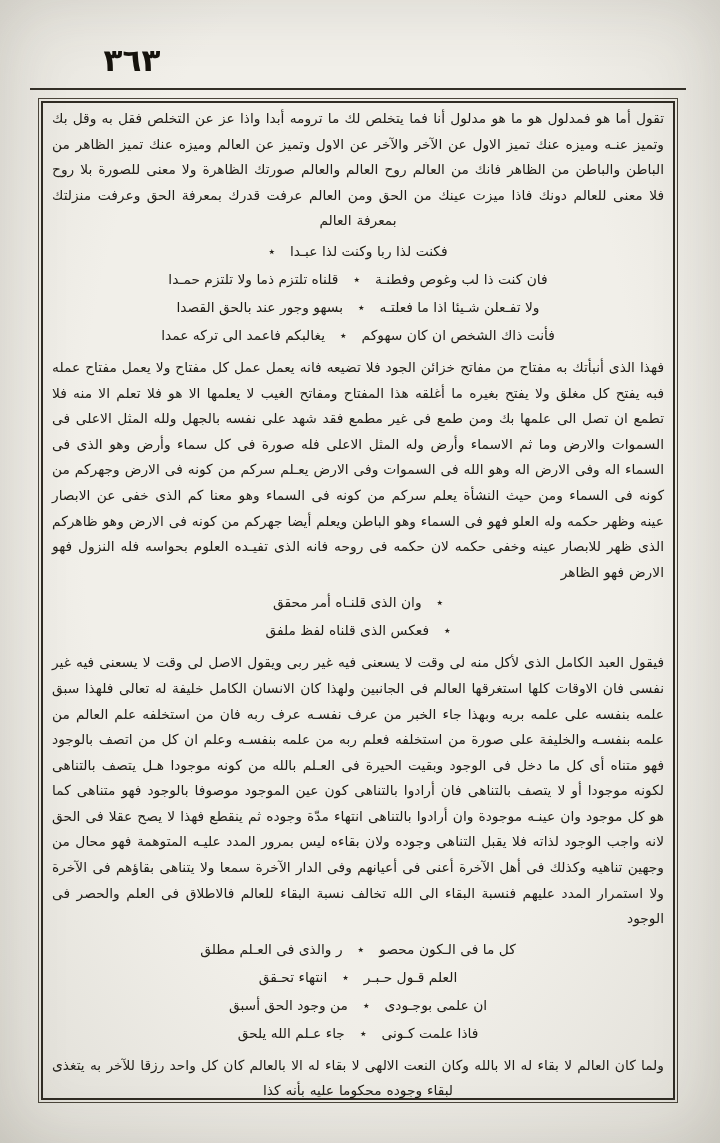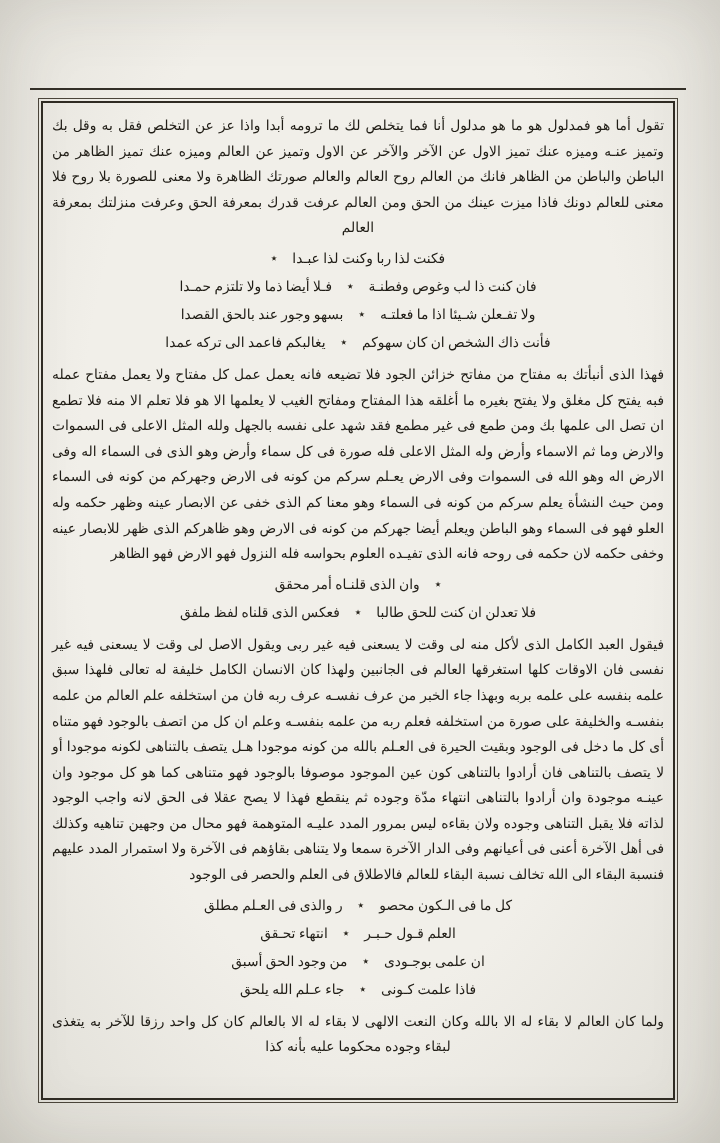--- a/index.html
+++ b/index.html
@@ -23,23 +23,22 @@
     background:#332f27;
     box-shadow:0 3px 0 -1.2px #4a453b;
   }
   .frame-outer {
     position:absolute; top:98px; left:38px; right:42px; bottom:40px;
     border:1.5px solid #4a443a;
   }
   .frame-inner {
     position:absolute; inset:2px;
     border:2.5px solid #2f2b23;
-    padding:9px 9px 4px 9px;
+    padding:2px 9px 4px 9px;
     overflow:hidden;
-    font-family:Liberation Serif, serif;
   }
   .content {
     direction:rtl; unicode-bidi:embed;
     color:#201d16;
     font-size:13.8px; line-height:25.6px;
   }
   .prose {
     text-align:justify; text-align-last:right;
     margin:1px 0 2px 0;
     word-spacing:.5px;
@@ -50,54 +49,54 @@
     display:flex; flex-direction:row; justify-content:center; align-items:baseline;
     gap:15px; line-height:27px;
   }
   .hemi { white-space:nowrap; }
   .sep { font-size:12px; position:relative; top:-1px; color:#26221a; }
 </style>
 </head>
 <body>
 
 <div class="page">
+  <div class="page-number">٣٦٣</div>
   <div class="top-rule"></div>
   <div class="frame-outer">
     <div class="frame-inner">
       <div class="content">
           <div class="prose last-center">تقول أما هو فمدلول هو ما هو مدلول أنا فما يتخلص لك ما ترومه أبدا واذا عز عن التخلص فقل به وقل بك وتميز عنـه وميزه عنك تميز الاول عن الآخر والآخر عن الاول وتميز عن العالم وميزه عنك تميز الظاهر من الباطن والباطن من الظاهر فانك من العالم روح العالم والعالم صورتك الظاهرة ولا معنى للصورة بلا روح فلا معنى للعالم دونك فاذا ميزت عينك من الحق ومن العالم عرفت قدرك بمعرفة الحق وعرفت منزلتك بمعرفة العالم</div>
           <div class="verse">
             <div class="verse-line">
               <span class="hemi">فكنت لذا ربا وكنت لذا عبـدا</span>
               <span class="sep">٭</span>
             </div>
             <div class="verse-line">
               <span class="hemi">فان كنت ذا لب وغوص وفطنـة</span>
               <span class="sep">٭</span>
-              <span class="hemi">فـلا أيضا ذما ولا تلتزم حمـدا</span>
+              <span class="hemi">قلناه تلتزم ذما ولا تلتزم حمـدا</span>
             </div>
             <div class="verse-line">
               <span class="hemi">ولا تفـعلن شـيئا اذا ما فعلتـه</span>
               <span class="sep">٭</span>
               <span class="hemi">بسهو وجور عند بالحق القصدا</span>
             </div>
             <div class="verse-line">
               <span class="hemi">فأنت ذاك الشخص ان كان سهوكم</span>
               <span class="sep">٭</span>
               <span class="hemi">يغالبكم فاعمد الى تركه عمدا</span>
             </div>
           </div>
           <div class="prose">فهذا الذى أنبأتك به مفتاح من مفاتح خزائن الجود فلا تضيعه فانه يعمل عمل كل مفتاح ولا يعمل مفتاح عمله فبه يفتح كل مغلق ولا يفتح بغيره ما أغلقه هذا المفتاح ومفاتح الغيب لا يعلمها الا هو فلا تعلم الا منه فلا تطمع ان تصل الى علمها بك ومن طمع فى غير مطمع فقد شهد على نفسه بالجهل ولله المثل الاعلى فى السموات والارض وما ثم الاسماء وأرض وله المثل الاعلى فله صورة فى كل سماء وأرض وهو الذى فى السماء اله وفى الارض اله وهو الله فى السموات وفى الارض يعـلم سركم من كونه فى الارض وجهركم من كونه فى السماء ومن حيث النشأة يعلم سركم من كونه فى السماء وهو معنا كم الذى خفى عن الابصار عينه وظهر حكمه وله العلو فهو فى السماء وهو الباطن ويعلم أيضا جهركم من كونه فى الارض وهو ظاهركم الذى ظهر للابصار عينه وخفى حكمه لان حكمه فى روحه فانه الذى تفيـده العلوم بحواسه فله النزول فهو الارض فهو الظاهر</div>
           <div class="verse">
             <div class="verse-line">
               <span class="sep">٭</span>
               <span class="hemi">وان الذى قلنـاه أمر محقق</span>
             </div>
             <div class="verse-line">
-              <span class="hemi">فلا تعدلن ان كنت للحق طالبا</span>
               <span class="sep">٭</span>
               <span class="hemi">فعكس الذى قلناه لفظ ملفق</span>
             </div>
           </div>
           <div class="prose">فيقول العبد الكامل الذى لأكل منه لى وقت لا يسعنى فيه غير ربى ويقول الاصل لى وقت لا يسعنى فيه غير نفسى فان الاوقات كلها استغرقها العالم فى الجانبين ولهذا كان الانسان الكامل خليفة له تعالى فلهذا سبق علمه بنفسه على علمه بربه وبهذا جاء الخبر من عرف نفسـه عرف ربه فان من استخلفه علم العالم من علمه بنفسـه والخليفة على صورة من استخلفه فعلم ربه من علمه بنفسـه وعلم ان كل من اتصف بالوجود فهو متناه أى كل ما دخل فى الوجود وبقيت الحيرة فى العـلم بالله من كونه موجودا هـل يتصف بالتناهى لكونه موجودا أو لا يتصف بالتناهى فان أرادوا بالتناهى كون عين الموجود موصوفا بالوجود فهو متناهى كما هو كل موجود وان عينـه موجودة وان أرادوا بالتناهى انتهاء مدّة وجوده ثم ينقطع فهذا لا يصح عقلا فى الحق لانه واجب الوجود لذاته فلا يقبل التناهى وجوده ولان بقاءه ليس بمرور المدد عليـه المتوهمة فهو محال من وجهين تناهيه وكذلك فى أهل الآخرة أعنى فى أعيانهم وفى الدار الآخرة سمعا ولا يتناهى بقاؤهم فى الآخرة ولا استمرار المدد عليهم فنسبة البقاء الى الله تخالف نسبة البقاء للعالم فالاطلاق فى العلم والحصر فى الوجود</div>
           <div class="verse">
             <div class="verse-line">
               <span class="hemi">كل ما فى الـكون محصو</span>
               <span class="sep">٭</span>
               <span class="hemi">ر والذى فى العـلم مطلق</span>

